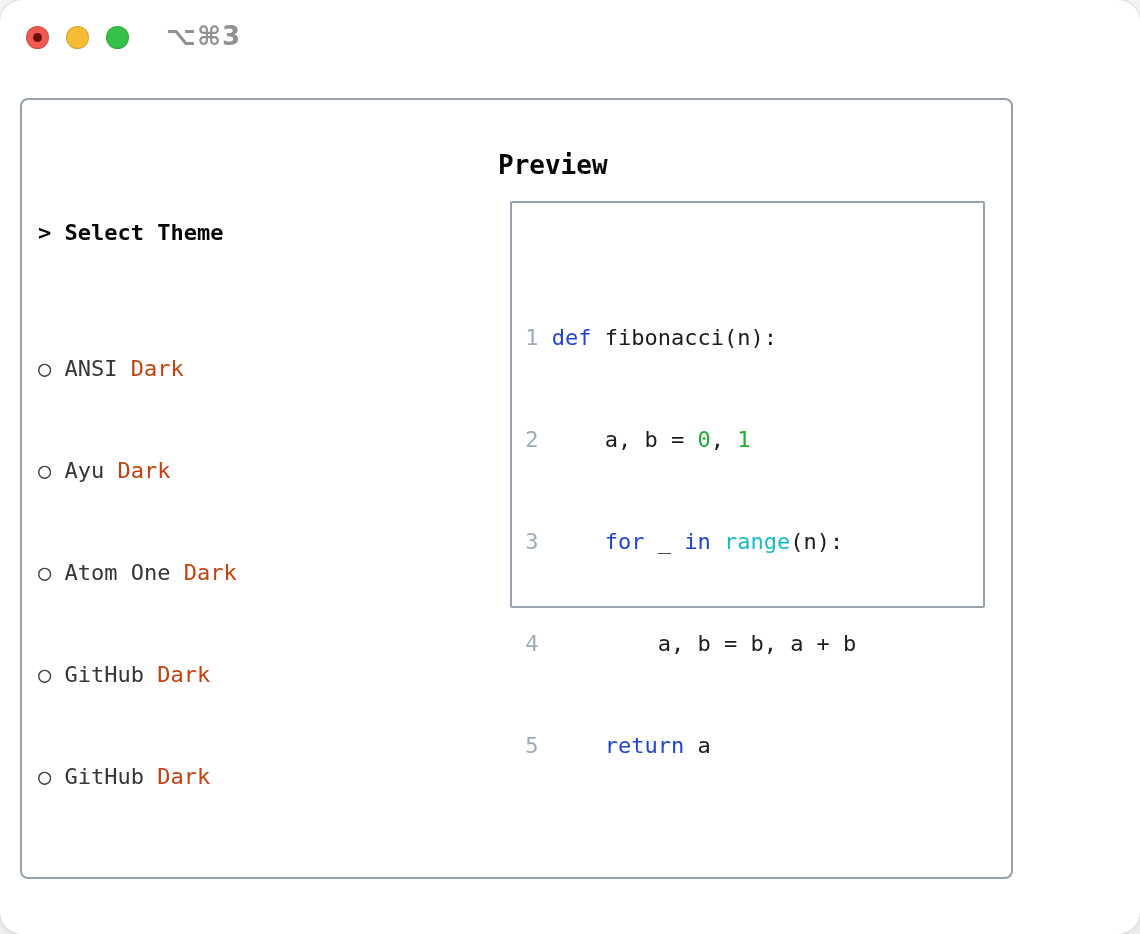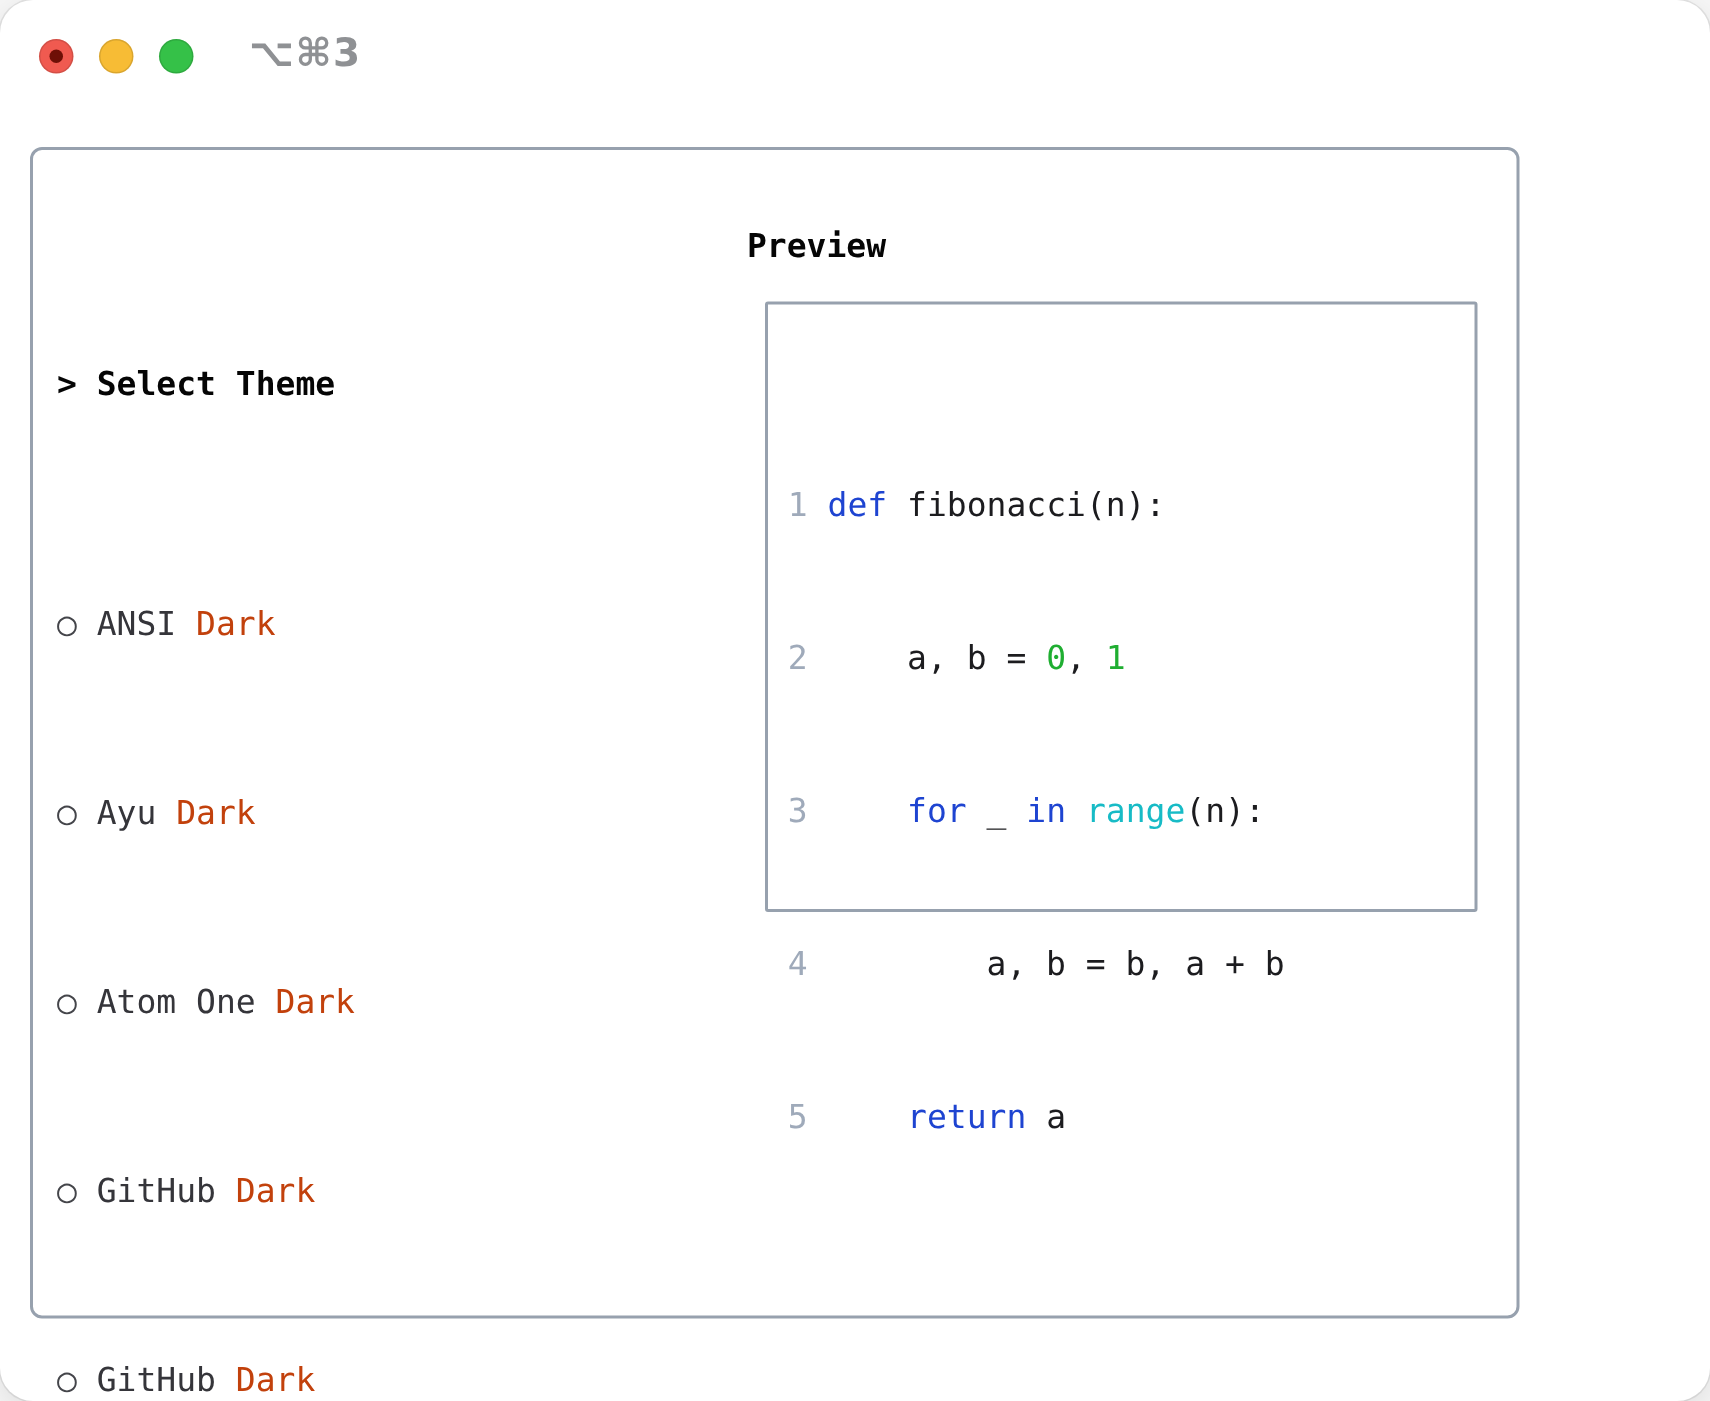--- a/index.html
+++ b/index.html
@@ -16,30 +16,30 @@
   .light.green{background:#35c148;}
   .win-title{position:absolute;left:166px;top:21px;font:600 26px "DejaVu Sans","Liberation Sans",sans-serif;
              color:#8f9194;letter-spacing:1px;}
 
   
   .panel{position:absolute;left:20px;top:98px;width:989px;height:777px;
          border:2px solid #97a1ae;border-radius:8px;}
 
   
   .left-col{position:absolute;left:38px;top:148px;font-size:22px;line-height:34px;white-space:pre;color:#35353a;}
-  .row{height:34px;margin-top:24px;}
+  .row{height:34px;}
   .caret{display:inline-block;width:1ch;font-weight:bold;color:#050505;}
   .sec-heading{margin-left:1ch;font-weight:bold;color:#050505;}
   .bullet{display:inline-block;width:1ch;color:#44454a;}
   .tname{margin-left:1ch;color:#35353a;}
   .tvariant{margin-left:1ch;color:#c2410c;}
 
   
   .preview-heading{position:absolute;left:498px;top:148px;height:34px;line-height:34px;
-                   font-size:22px;font-weight:bold;color:#050505;}
+                   font-size:26px;font-weight:bold;color:#050505;}
   .preview-box{position:absolute;left:510px;top:201px;width:471px;height:403px;
                border:2px solid #97a1ae;border-radius:2px;}
   .code{position:absolute;left:0;top:50px;right:0;font-size:22px;line-height:34px;
         white-space:pre;padding-left:1ch;}
   .code-line{height:34px;}
   .lnum{color:#9faaba;margin-right:1ch;}
   .seg{color:#1c1c1f;text-align:right;}
   .kw{color:#1e44d1;}
   .numlit{color:#1fae31;}
   .builtin{color:#17bbc6;}

